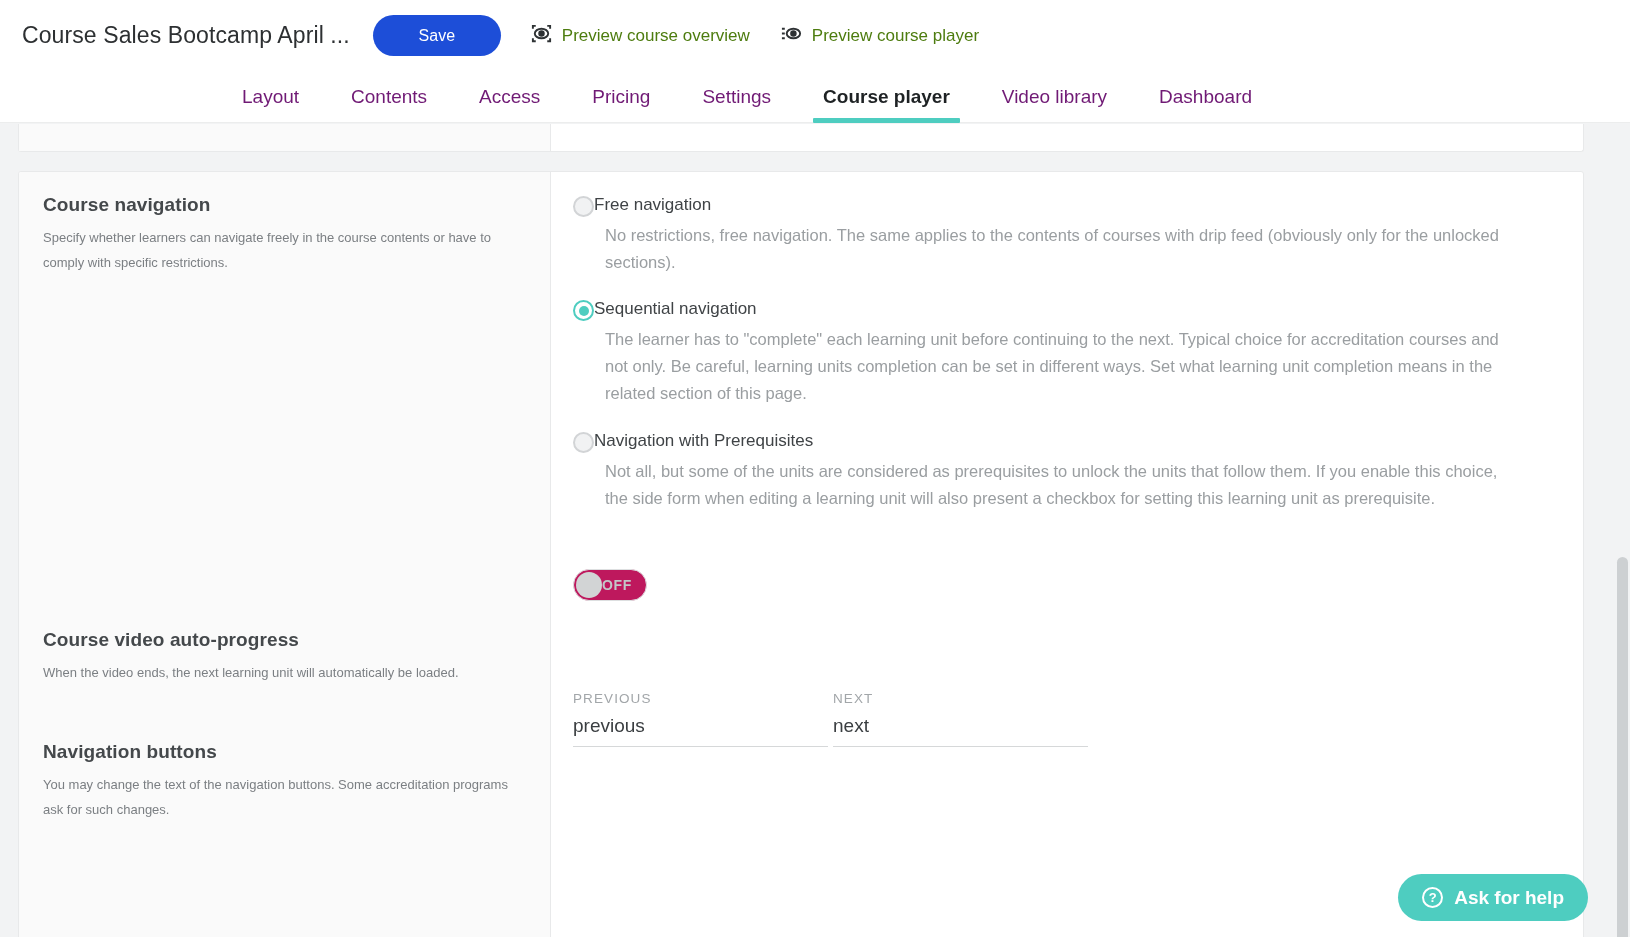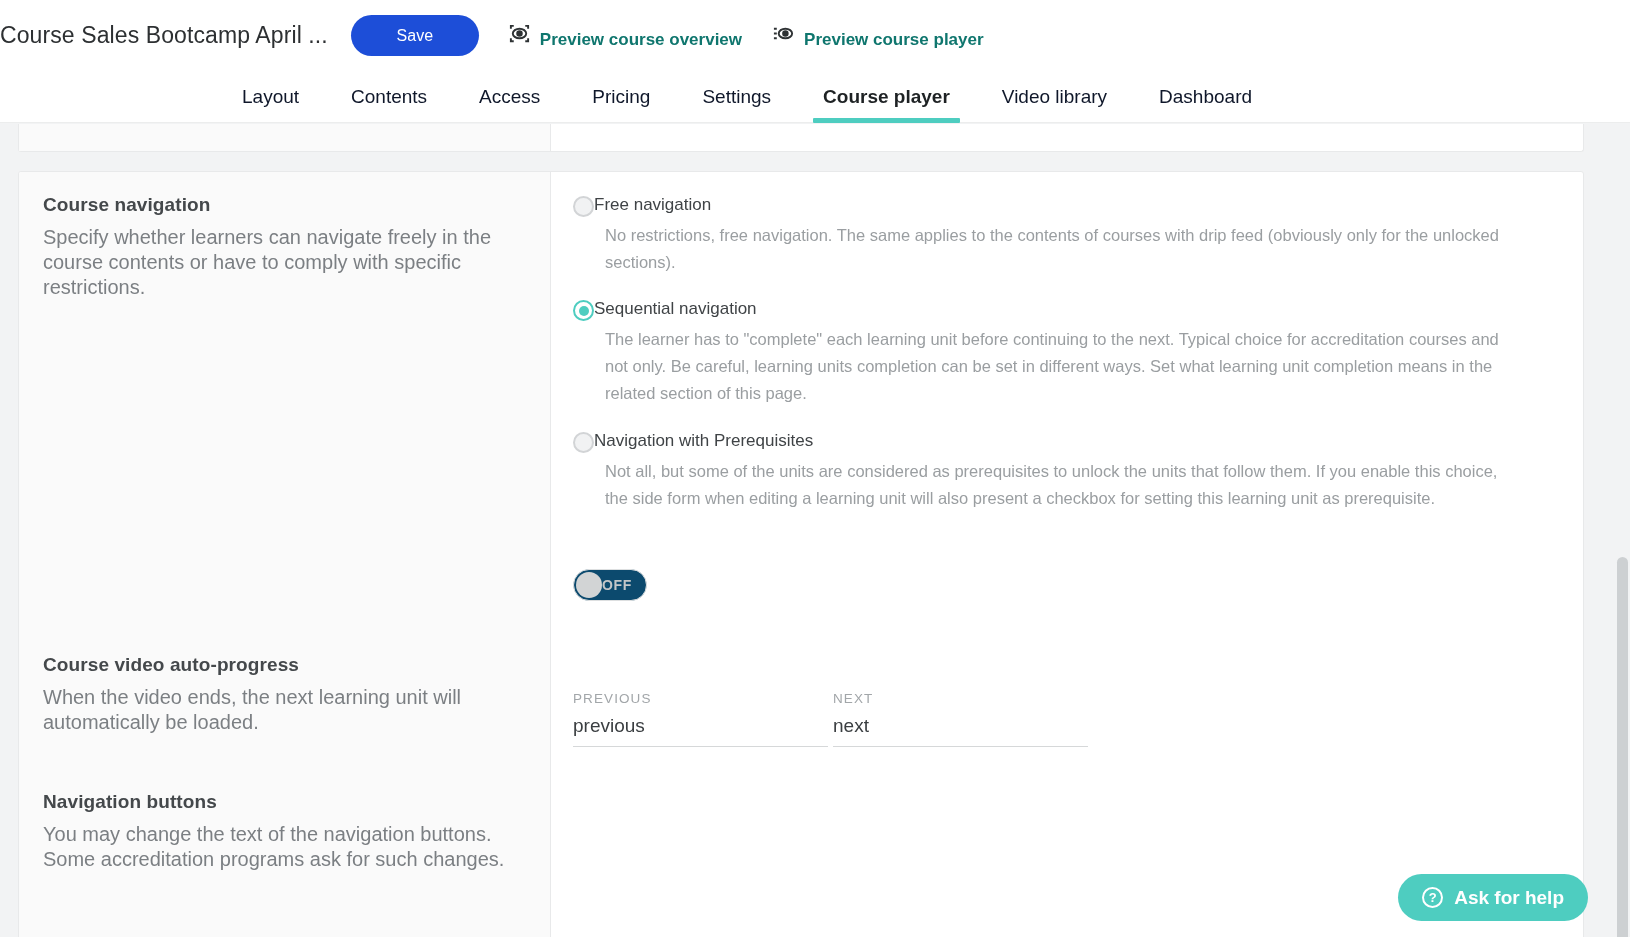--- a/index.html
+++ b/index.html
@@ -7,48 +7,48 @@
     width: 1630px; height: 937px;
     background: #f2f3f4;
     font-family: "Liberation Sans", sans-serif;
     overflow: hidden;
   }
   .app { position: relative; width: 1630px; height: 937px; background: #f2f3f4; }
 
   
   .topbar {
     position: absolute; left: 0; top: 0; width: 1630px; height: 71px;
-    background: #ffffff; display: flex; align-items: center; 
+    background: #ffffff; display: flex; align-items: center; padding-left: 22px;
   }
   .course-title {
     font-size: 23px; color: #2d3032; font-weight: 400; letter-spacing: .1px;
     white-space: nowrap;
   }
   .save-btn {
     margin-left: 23px; width: 128px; height: 41px; border-radius: 21px;
     background: #1d4ed8; color: #ffffff; font-size: 16px;
     display: flex; align-items: center; justify-content: center;
     border: none; cursor: pointer; font-family: inherit;
   }
   .preview-link {
-    display: flex; align-items: flex-end; gap: 9px; margin-left: 30px;
-    color: #0f766e; font-size: 17px; cursor: pointer; white-space: nowrap; font-weight: bold;
+    display: flex; align-items: center; gap: 9px; margin-left: 30px;
+    color: #4d7c0f; font-size: 17px; cursor: pointer; white-space: nowrap;
   }
   .preview-link:nth-of-type(2) { margin-left: 29px; }
   .icon-eye { flex: 0 0 auto; display: block; }
 
   
   .tabbar {
     position: absolute; left: 0; top: 71px; width: 1630px; height: 52px;
     background: #ffffff; display: flex; align-items: stretch;
     border-bottom: 1px solid #eceded; padding-left: 216px;
   }
   .tab {
     position: relative; display: flex; align-items: center; padding: 0 26px;
-    font-size: 19px; color: #0f172a; cursor: pointer; white-space: nowrap;
+    font-size: 19px; color: #701a75; cursor: pointer; white-space: nowrap;
   }
   .tab.active { color: #1e2224; font-weight: 700; }
   .tab.active::after {
     content: ""; position: absolute; left: 16px; right: 16px; bottom: -1px;
     height: 5px; background: #4ecdc0; border-radius: 1px;
   }
 
   
   .card-partial {
     position: absolute; left: 18px; top: 124px; width: 1566px; height: 28px;
@@ -68,21 +68,21 @@
   .left-pane {
     width: 532px; flex: 0 0 532px; background: #fafafa;
     border-right: 1px solid #e8e9ea; padding: 22px 24px 0 24px;
   }
   .right-pane { flex: 1; padding: 22px 30px 0 22px; position: relative; }
 
   .sec-title {
     font-size: 19px; color: #44484b; font-weight: 700; letter-spacing: .1px;
   }
   .sec-desc {
-    font-size: 20px; color: #7b7f83; line-height: 25px; margin-top: 9px;
+    font-size: 13px; color: #7b7f83; line-height: 25px; margin-top: 9px;
     max-width: 470px;
   }
   .block-video { margin-top: 354px; }
   .block-navbtn { margin-top: 56px; }
 
   
   .radio-row { display: flex; align-items: flex-start; }
   .radio {
     flex: 0 0 auto; width: 21px; height: 21px; border-radius: 50%;
     border: 2px solid #d2d4d6; background: #f1f2f3; margin-top: 2px;
@@ -100,21 +100,21 @@
     font-size: 16.5px; color: #9a9ea1; line-height: 27px;
     margin: 5px 0 0 32px; max-width: 900px;
   }
   .opt { margin-bottom: 23px; }
   .opt:first-child { margin-bottom: 22px; }
 
   
   .toggle-wrap { margin-top: 57px; }
   .toggle {
     width: 74px; height: 32px; border-radius: 17px;
-    border: 1px solid #dddfe0; background: #0c4a6e;
+    border: 1px solid #dddfe0; background: #be185d;
     display: flex; align-items: center; cursor: pointer; position: relative;
   }
   .toggle .knob {
     width: 26px; height: 26px; border-radius: 50%; background: #d2d4d5;
     margin-left: 2px;
   }
   .toggle .lbl {
     font-size: 14px; color: #c3c6c8; font-weight: 700; letter-spacing: .6px;
     margin-left: 7px;
   }

